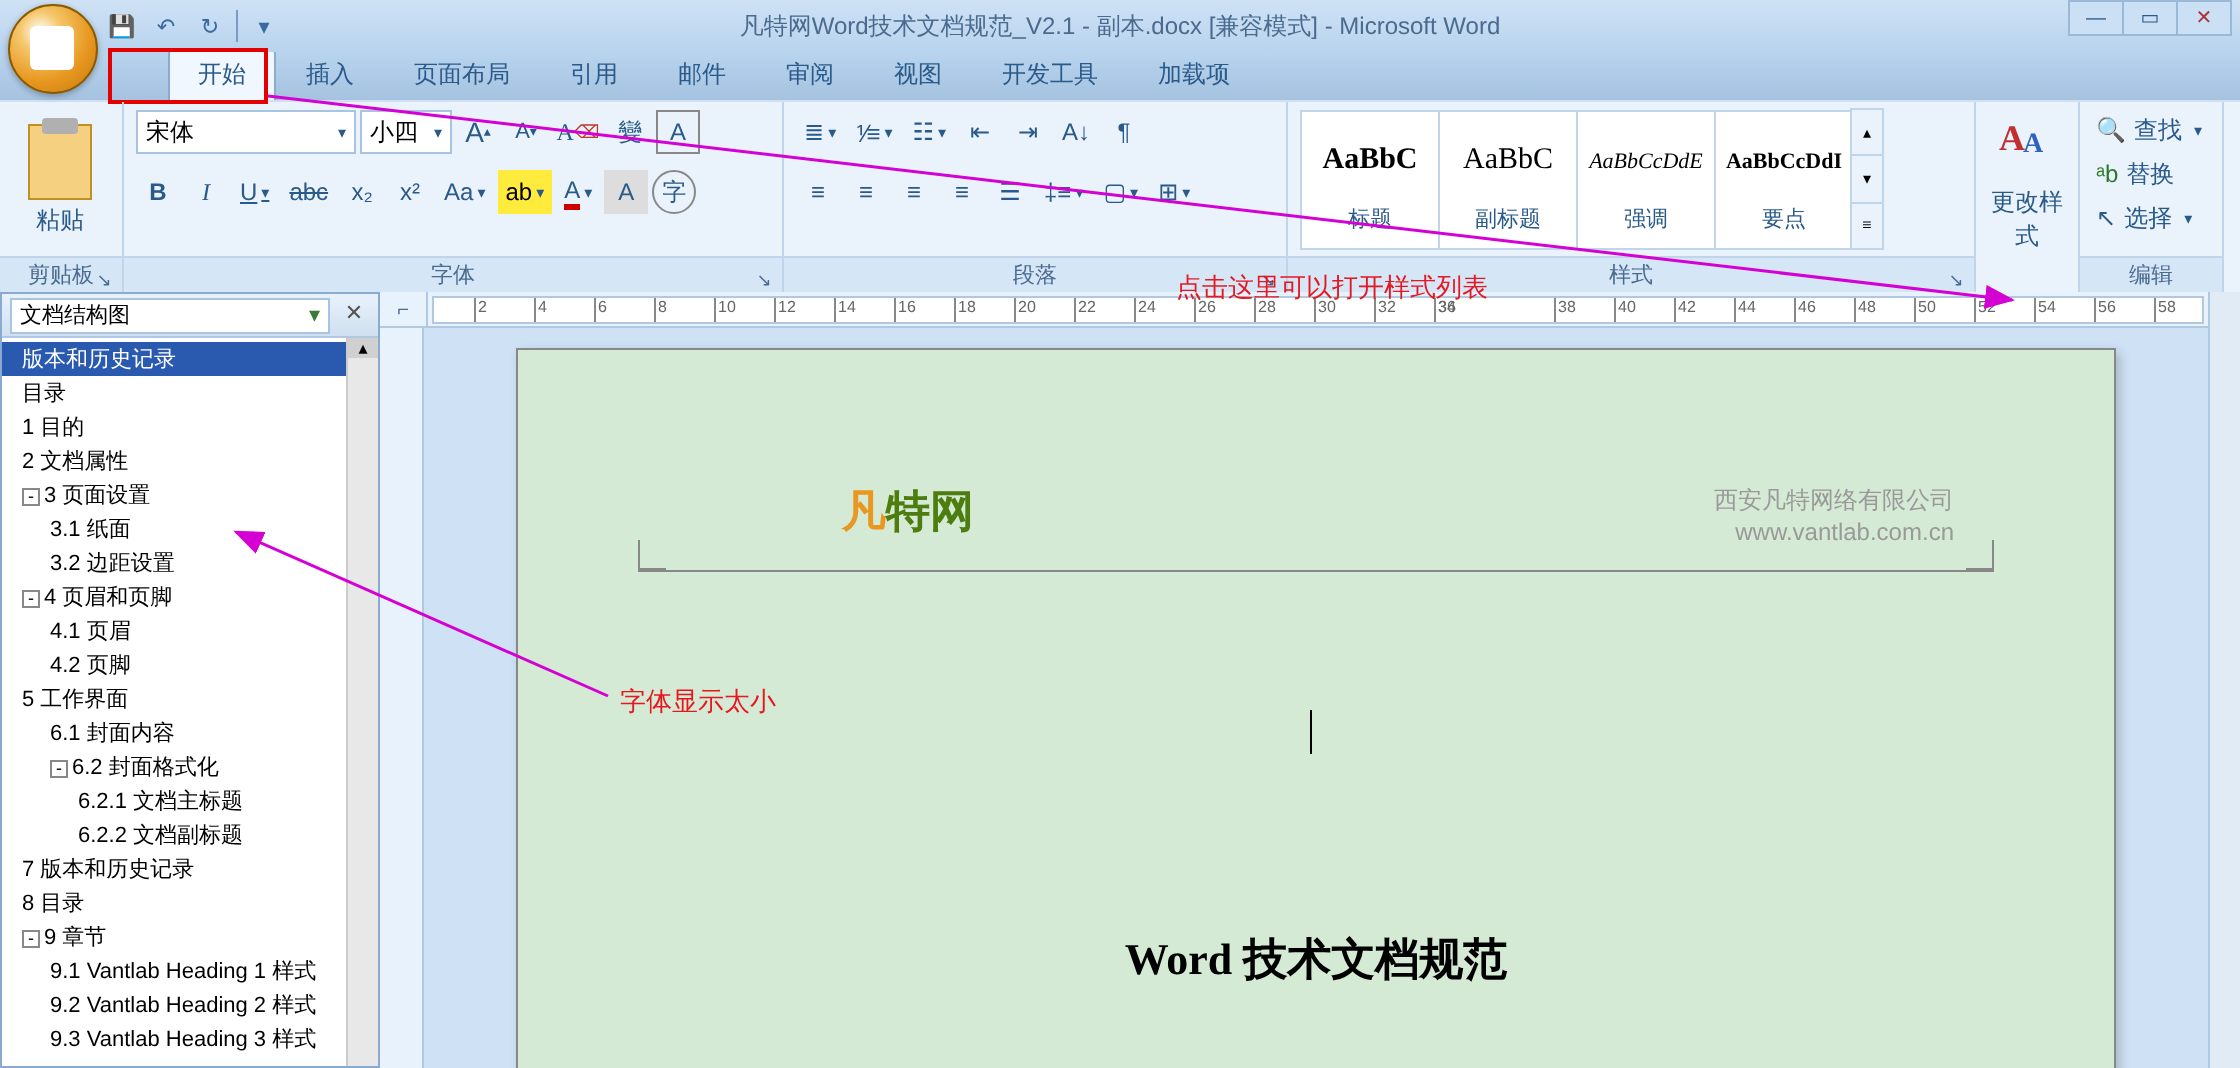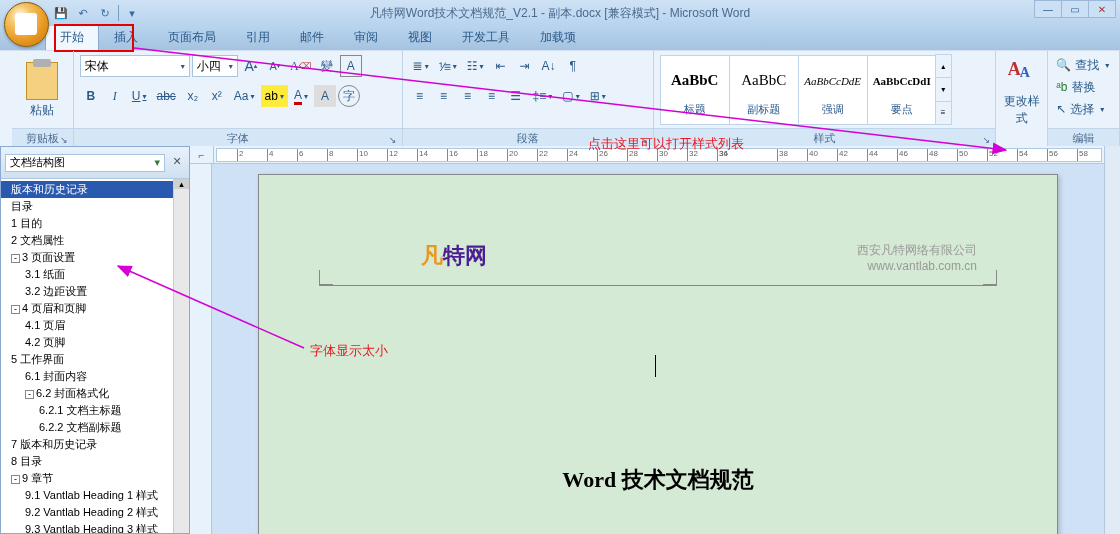--- a/index.html
+++ b/index.html
@@ -10,33 +10,33 @@
 .orb { width:45px; height:45px; background:radial-gradient(circle at 35% 30%,#fff 0%,#f5c66a 25%,#e89820 60%,#c47810 100%); border-radius:50%; position:absolute; left:4px; top:2px; z-index:100; border:1px solid #8a5a00; box-shadow:0 1px 3px rgba(0,0,0,.3); }
 .orb::after { content:""; position:absolute; left:10px; top:10px; width:22px; height:22px; background:#fff; border-radius:3px; display:flex; }
 .qat { margin-left:52px; display:flex; gap:4px; align-items:center; }
 .qat-btn { width:18px; height:18px; display:flex; align-items:center; justify-content:center; font-size:11px; color:#3a6aa0; cursor:pointer; }
 .qat-sep { width:1px; height:16px; background:#7a9cc4; }
 .title-text { position:absolute; left:50%; transform:translateX(-50%); font-size:12px; color:#4a6a8e; }
 .win-controls { position:absolute; right:4px; top:0; display:flex; }
 .win-btn { width:28px; height:18px; background:#cbe0f5; border:1px solid #9bb8d6; display:flex; align-items:center; justify-content:center; font-size:10px; color:#2a5a8a; margin-left:-1px; cursor:pointer; }
 
 
-.tabs { height:24px; background:linear-gradient(#b8d4ee,#a5c2e0); display:flex; align-items:flex-end; padding-left:45px; }
+.tabs { height:24px; background:linear-gradient(#b8d4ee,#a5c2e0); display:flex; align-items:flex-end; padding-left:84px; }
 .tab { padding:4px 14px; font-size:12px; color:#2a5a8a; cursor:pointer; border:1px solid transparent; border-bottom:none; }
 .tab.active { background:#f0f7fe; border-color:#8aaad0; border-radius:3px 3px 0 0; }
 .red-box { position:absolute; border:2px solid #e30000; pointer-events:none; }
 
 
 .ribbon { height:96px; background:#eaf3fc; border-top:1px solid #d0e0f0; display:flex; }
 .group { border-right:1px solid #c0d5ea; position:relative; padding:4px 6px 0 6px; display:flex; flex-direction:column; }
 .group-title { height:18px; line-height:18px; text-align:center; font-size:11px; color:#4a6a8e; background:#d5e6f7; border-top:1px solid #c0d5ea; position:absolute; bottom:0; left:0; right:0; }
 .group-title .launcher { position:absolute; right:2px; top:2px; width:14px; height:14px; font-size:9px; color:#4a6a8e; cursor:pointer; }
 .group-body { flex:1; display:flex; align-items:flex-start; gap:4px; }
 
-.clipboard { width:62px;margin-left:12px; }
+.clipboard { width:62px; }
 .paste-btn { width:48px; height:70px; display:flex; flex-direction:column; align-items:center; justify-content:center; gap:2px; cursor:pointer; }
 .paste-icon { width:32px; height:38px; background:#f5d080; border:1px solid #c09020; position:relative; }
 .paste-icon::before { content:""; position:absolute; left:6px; top:-4px; width:18px; height:8px; background:#b0b0b0; border-radius:2px; }
 .paste-label { font-size:12px; color:#2a5a8a; }
 
 .font-group { width:330px; }
 .font-row { display:flex; gap:2px; align-items:center; margin-bottom:4px; height:22px; }
 .font-name-dd { width:110px; height:22px; border:1px solid #a8c4e0; background:#fff; font-size:12px; padding:0 4px; display:flex; align-items:center; justify-content:space-between; cursor:pointer; }
 .font-size-dd { width:46px; height:22px; border:1px solid #a8c4e0; background:#fff; font-size:12px; padding:0 4px; display:flex; align-items:center; justify-content:space-between; cursor:pointer; }
 .rbtn { min-width:22px; height:22px; border:1px solid transparent; display:flex; align-items:center; justify-content:center; font-size:12px; cursor:pointer; color:#2a5a8a; padding:0 3px; }
@@ -56,21 +56,21 @@
 .change-styles-icon { width:32px; height:32px; position:relative; }
 .change-styles-icon::before { content:"A"; position:absolute; left:2px; top:0; font-size:18px; font-family:serif; color:#c03030; font-weight:bold; }
 .change-styles-icon::after { content:"A"; position:absolute; left:14px; top:6px; font-size:14px; font-family:serif; color:#3060c0; font-weight:bold; }
 
 .edit-group { width:72px; }
 .edit-btn { display:flex; align-items:center; gap:4px; font-size:12px; color:#2a5a8a; height:20px; cursor:pointer; padding:0 2px; }
 
 
 .main { position:absolute; top:146px; bottom:0; left:0; right:0; background:#cfe2f5; display:flex; }
 .nav-pane { width:190px; background:#fff; border:1px solid #8aaad0; display:flex; flex-direction:column; }
-.nav-header { height:32px; background:linear-gradient(#e8f2fc,#d0e0f0); border-bottom:1px solid #b0c8e0; display:flex; align-items:center; padding:0 4px; gap:4px; }
+.nav-header { height:22px; background:linear-gradient(#e8f2fc,#d0e0f0); border-bottom:1px solid #b0c8e0; display:flex; align-items:center; padding:0 4px; gap:4px; }
 .nav-header-dd { flex:1; background:#fff; border:1px solid #a8c4e0; height:18px; font-size:11px; padding:0 4px; display:flex; align-items:center; justify-content:space-between; cursor:pointer; }
 .nav-close { width:16px; height:16px; font-size:11px; color:#555; cursor:pointer; text-align:center; }
 .nav-tree { flex:1; overflow:auto; font-size:11px; padding:2px 0; position:relative; }
 .nav-tree-scroll { position:absolute; right:0; top:0; bottom:0; width:16px; background:#e8e8e8; border-left:1px solid #ccc; }
 .nav-tree-scroll::before { content:"▴"; position:absolute; top:0; left:0; right:0; text-align:center; font-size:9px; background:#d0d0d0; }
 .nav-item { padding:1px 20px 1px 4px; white-space:nowrap; cursor:pointer; color:#000; }
 .nav-item.selected { background:#2a5ab0; color:#fff; }
 .nav-item .exp { display:inline-block; width:9px; height:9px; border:1px solid #888; text-align:center; line-height:7px; font-size:9px; margin-right:2px; background:#fff; color:#000; }
 .nav-item .sp { display:inline-block; }
 
@@ -335,21 +335,21 @@
           <div class="ruler-tick" style="left: 830px;">56</div>
           <div class="ruler-tick" style="left: 860px;">58</div>
         </div>
     </div>
     <div class="vert-ruler"></div>
     <div class="doc-scroll">
       <div class="page">
         <div class="page-margin-line" style="left:60px;right:60px;top:110px"></div>
         <div style="position:absolute;left:60px;top:95px;width:14px;height:15px;border-left:1px solid #888;border-bottom:1px solid #888"></div>
         <div style="position:absolute;right:60px;top:95px;width:14px;height:15px;border-right:1px solid #888;border-bottom:1px solid #888"></div>
-        <div class="watermark1"><span>凡</span><span style="color:#4c1d95">特网</span></div>
+        <div class="watermark1"><span>凡</span><span style="color:#4d7c0f">特网</span></div>
         <div class="watermark2">
             <div>西安凡特网络有限公司</div>
             <div>www.vantlab.com.cn</div>
           </div>
         <div class="cursor-pos"></div>
         <div class="doc-title">Word 技术文档规范</div>
       </div>
     </div>
     <div class="vscroll"></div>
   </div>

